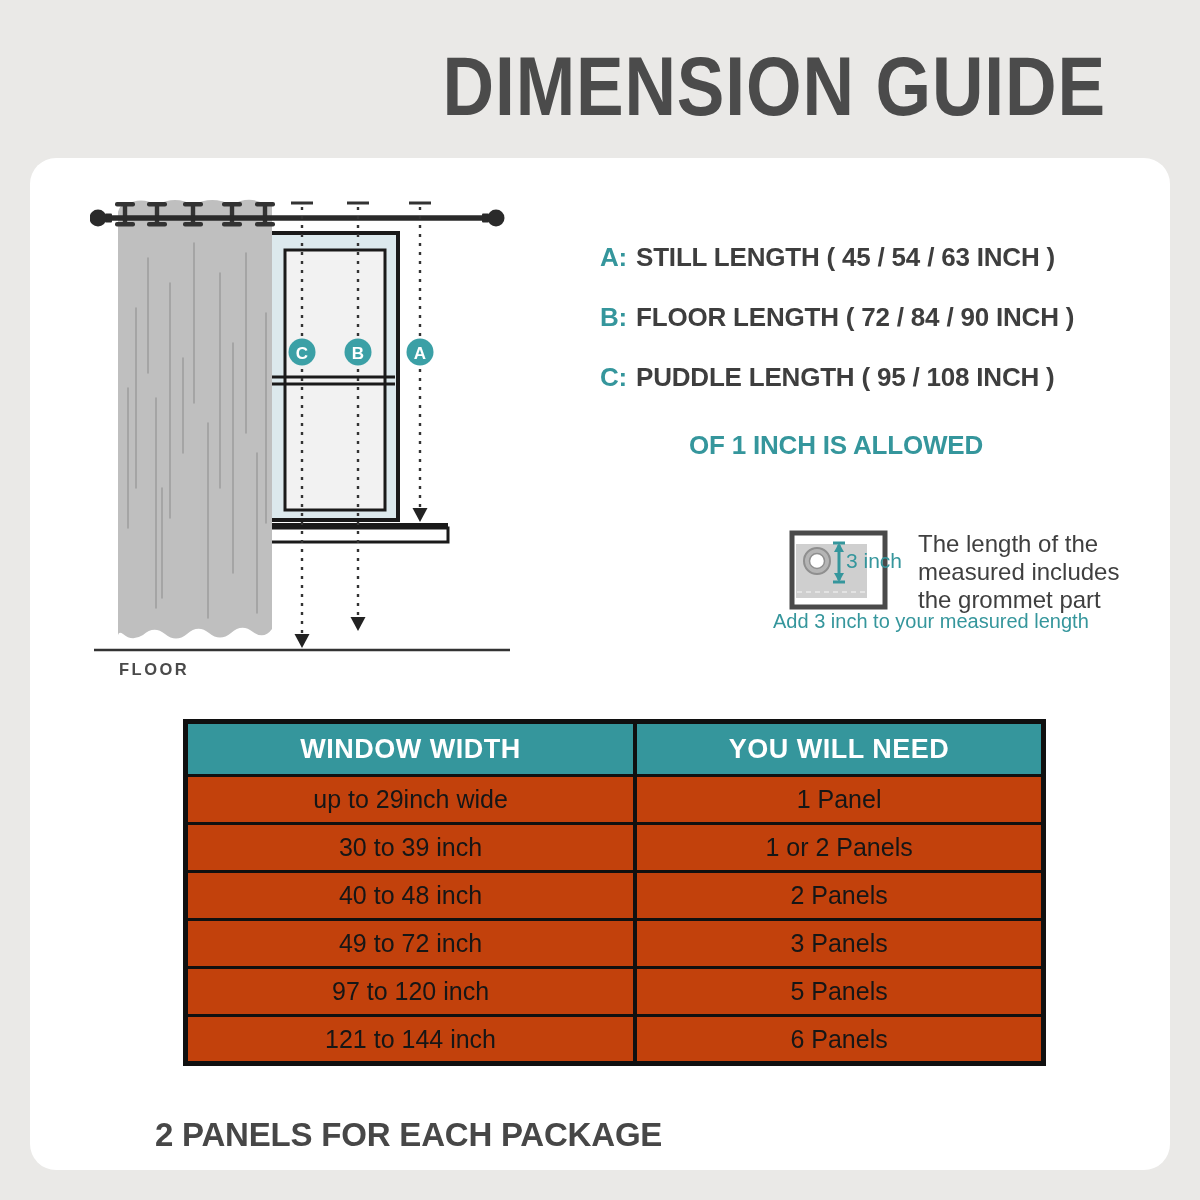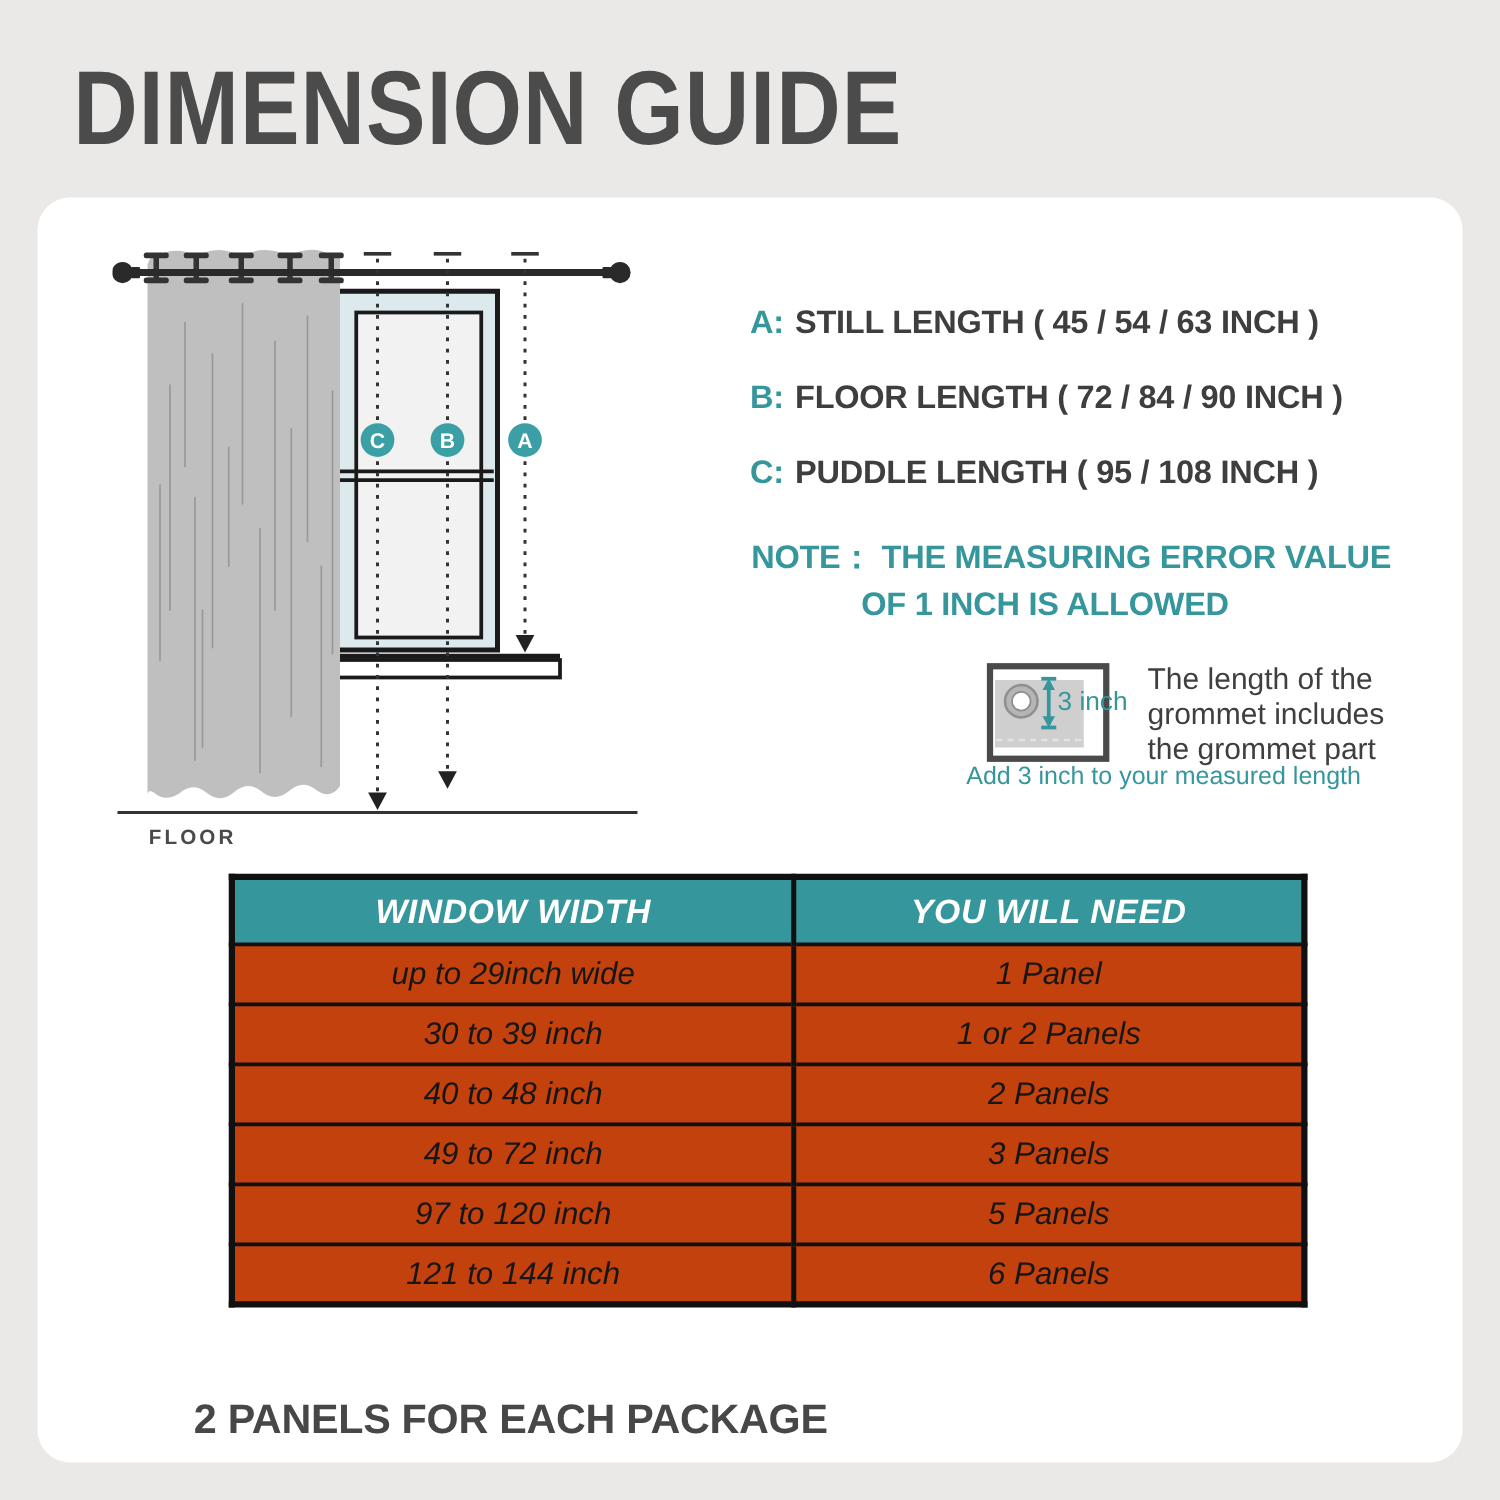--- a/index.html
+++ b/index.html
@@ -17,21 +17,21 @@
   *{margin:0;padding:0;box-sizing:border-box;}
   html,body{width:1200px;height:1200px;}
   body{
     font-family:"Liberation Sans", sans-serif;
     background:var(--bg);
     position:relative;
     overflow:hidden;
   }
   .page-title{
     position:absolute;left:0;top:38px;width:1164px;
-    text-align:left;
+    text-align:right;
     font-size:84px;font-weight:700;color:var(--title);
     letter-spacing:1px;
     text-decoration:underline;
   }
   .page-title .squeeze{display:inline-block;transform:scaleX(.85);transform-origin:50% 50%;}
   .card{
     position:absolute;left:30px;top:158px;width:1140px;height:1012px;
     background:var(--card);border-radius:26px;
   }
   .diagram{position:absolute;left:60px;top:30px;}
@@ -69,24 +69,23 @@
   .g-ring-outer{fill:#B5B5B5;stroke:#8F8F8F;stroke-width:2;}
   .g-ring-inner{fill:#fff;stroke:#8F8F8F;stroke-width:1.5;}
   .g-arrow{stroke:var(--accent);stroke-width:3;}
   .g-arrow-head{fill:var(--accent);}
   .g-measure-text{fill:var(--accent);font-size:21px;font-family:"Liberation Sans",sans-serif;}
 
   .grommet-desc{position:absolute;left:888px;top:372px;font-size:24px;color:#3F3F3F;line-height:28px;white-space:nowrap;}
   .grommet-tip{position:absolute;left:743px;top:452px;font-size:20px;color:var(--accent);white-space:nowrap;}
 
   .panel-table{
-    position:absolute;left:153px;top:541px;width:863px;
+    position:absolute;left:153px;top:561px;width:863px;
     border-collapse:collapse;table-layout:fixed;
     border:5px solid var(--table-border);
-    font-style:italic;
   }
   .panel-table th{
     background:var(--accent);color:#fff;
     font-size:27px;font-weight:700;letter-spacing:0.5px;
     height:54px;border:3px solid var(--table-border);
   }
   .panel-table td{
     font-size:25px;color:#161616;text-align:center;
     height:48px;border:3px solid var(--table-border);
     background:#c2410c;
@@ -202,21 +201,20 @@
     <text class="floor-text" x="29" y="487">FLOOR</text>
   </svg>
 
   <div class="lengths">
     <div class="length-item"><span class="prefix">A:</span><span>STILL LENGTH ( 45 / 54 / 63 INCH )</span></div>
     <div class="length-item"><span class="prefix">B:</span><span>FLOOR LENGTH ( 72 / 84 / 90 INCH )</span></div>
     <div class="length-item"><span class="prefix">C:</span><span>PUDDLE LENGTH ( 95 / 108 INCH )</span></div>
   </div>
 
   <div class="note">
-    <div class="note-line1"><span>NOTE：</span> <span>THE MEASURING ERROR VALUE</span></div>
     <div class="note-line2">OF 1 INCH IS ALLOWED</div>
   </div>
 
   <svg class="grommet-figure" width="140" height="85" viewBox="0 0 140 85">
     <rect class="g-box" x="4" y="5" width="93" height="74"></rect>
     <rect class="g-fabric" x="8" y="16" width="71" height="54"></rect>
     <line class="g-stitch" x1="9" y1="64" x2="78" y2="64"></line>
     <circle class="g-ring-outer" cx="29" cy="33" r="13"></circle>
     <circle class="g-ring-inner" cx="29" cy="33" r="7.5"></circle>
     <g>
@@ -224,21 +222,21 @@
       <line class="g-arrow" x1="45" y1="54" x2="57" y2="54"></line>
       <line class="g-arrow" x1="51" y1="17" x2="51" y2="52"></line>
       <polygon class="g-arrow-head" points="46,24 56,24 51,15"></polygon>
       <polygon class="g-arrow-head" points="46,45 56,45 51,54"></polygon>
     </g>
     <text class="g-measure-text" x="58" y="40">3 inch</text>
   </svg>
 
   <div class="grommet-desc">
     <div>The length of the</div>
-    <div>grommet includes</div>
+    <div>measured includes</div>
     <div>the grommet part</div>
   </div>
   <div class="grommet-tip">Add 3 inch to your measured length</div>
 
   <table class="panel-table">
     <colgroup>
         <col style="width:52.4%">
         <col style="width:47.6%">
       </colgroup>
     <thead>

